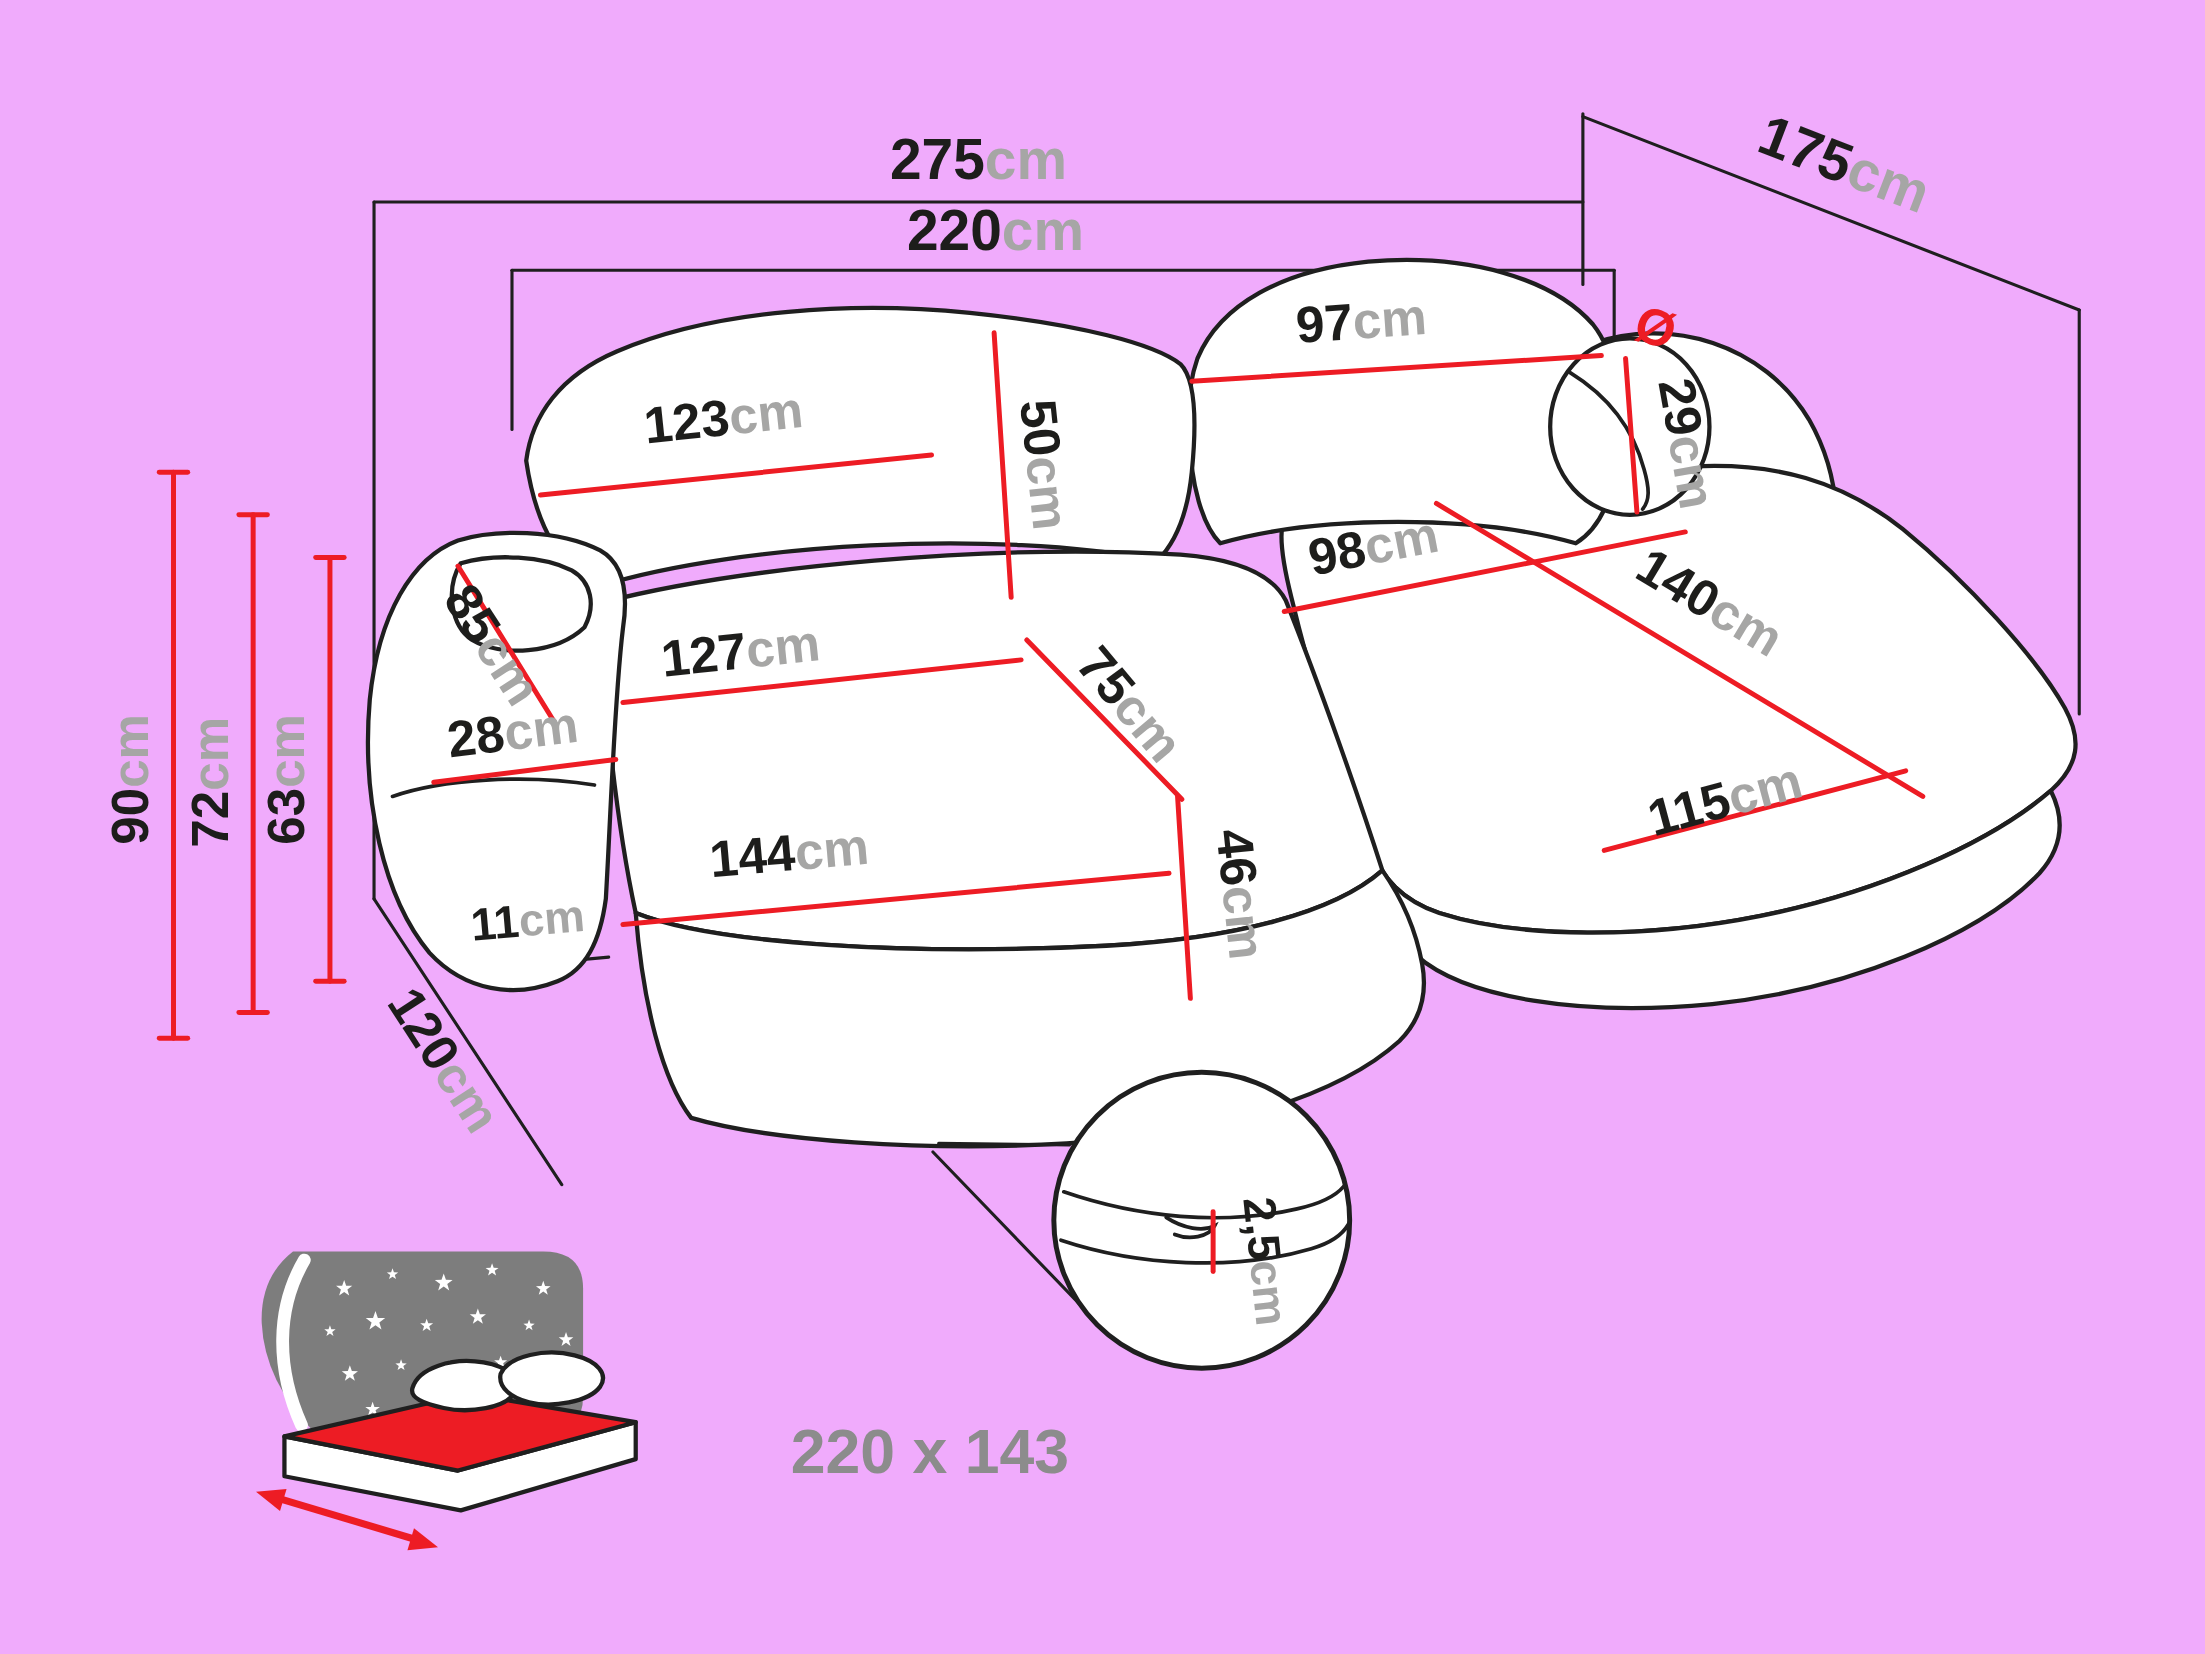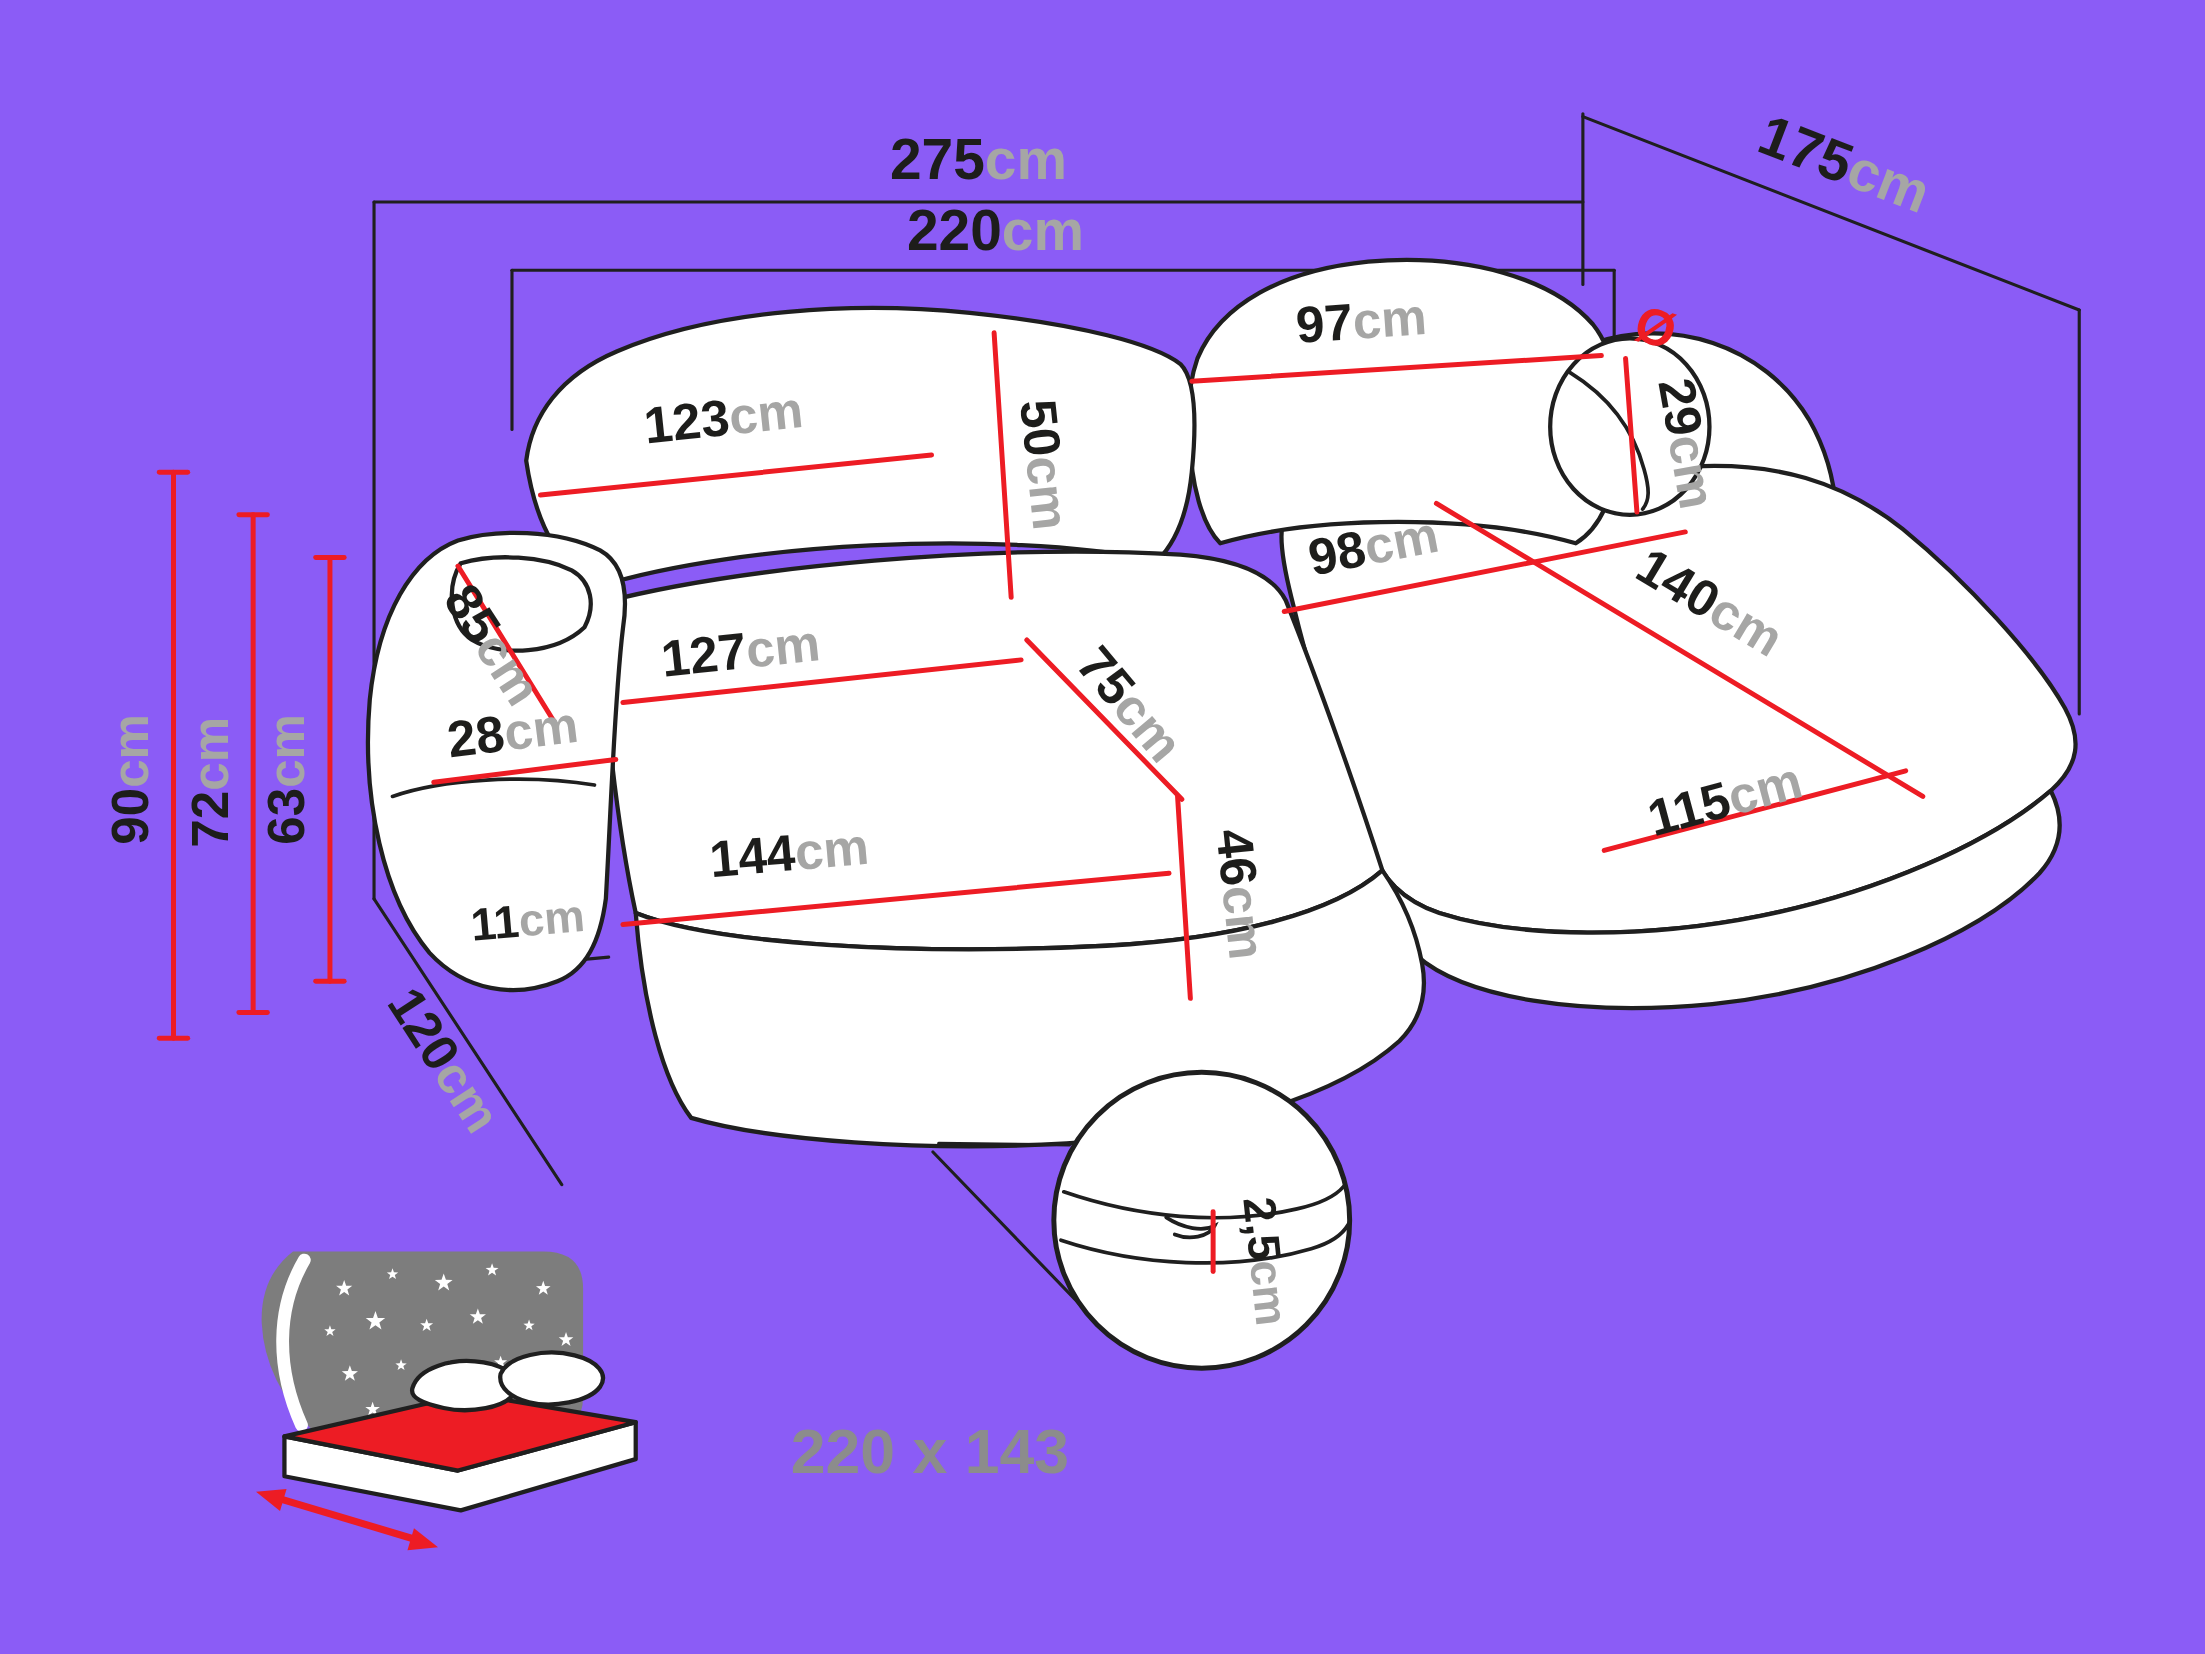--- a/index.html
+++ b/index.html
@@ -1,16 +1,16 @@
 <!DOCTYPE html>
 <html style="font-size:13.3px"><head>
 <meta charset="utf-8">
 <style>
   html,body { margin:0; padding:0; background:#ffffff; }
-  .stage { position:relative; width:2205px; height:1654px; background:#8b5cf6; overflow:hidden; }
+  .stage { position:relative; width:2205px; height:1654px; background:#f0abfc; overflow:hidden; }
   .stage svg { display:block; width:100%; height:100%; }
   text { font-family:"Liberation Sans","DejaVu Sans",sans-serif; }
   .num  { font-weight:700; fill:#1d1d1b; }
   .unit { font-weight:700; fill:#a6a6a5; }
   .prefix { font-weight:700; fill:#ed1c24; font-size:36px; }
   .dim-label    { font-size:36px; }
   .dim-label-lg { font-size:40px; }
   .dim-label-sm { font-size:32px; }
   .sleep-label  { font-size:44px; font-weight:700; fill:#8c8c8c; }
   .red-line { stroke:#ed1c24; stroke-width:3.5; fill:none; stroke-linecap:round; }

